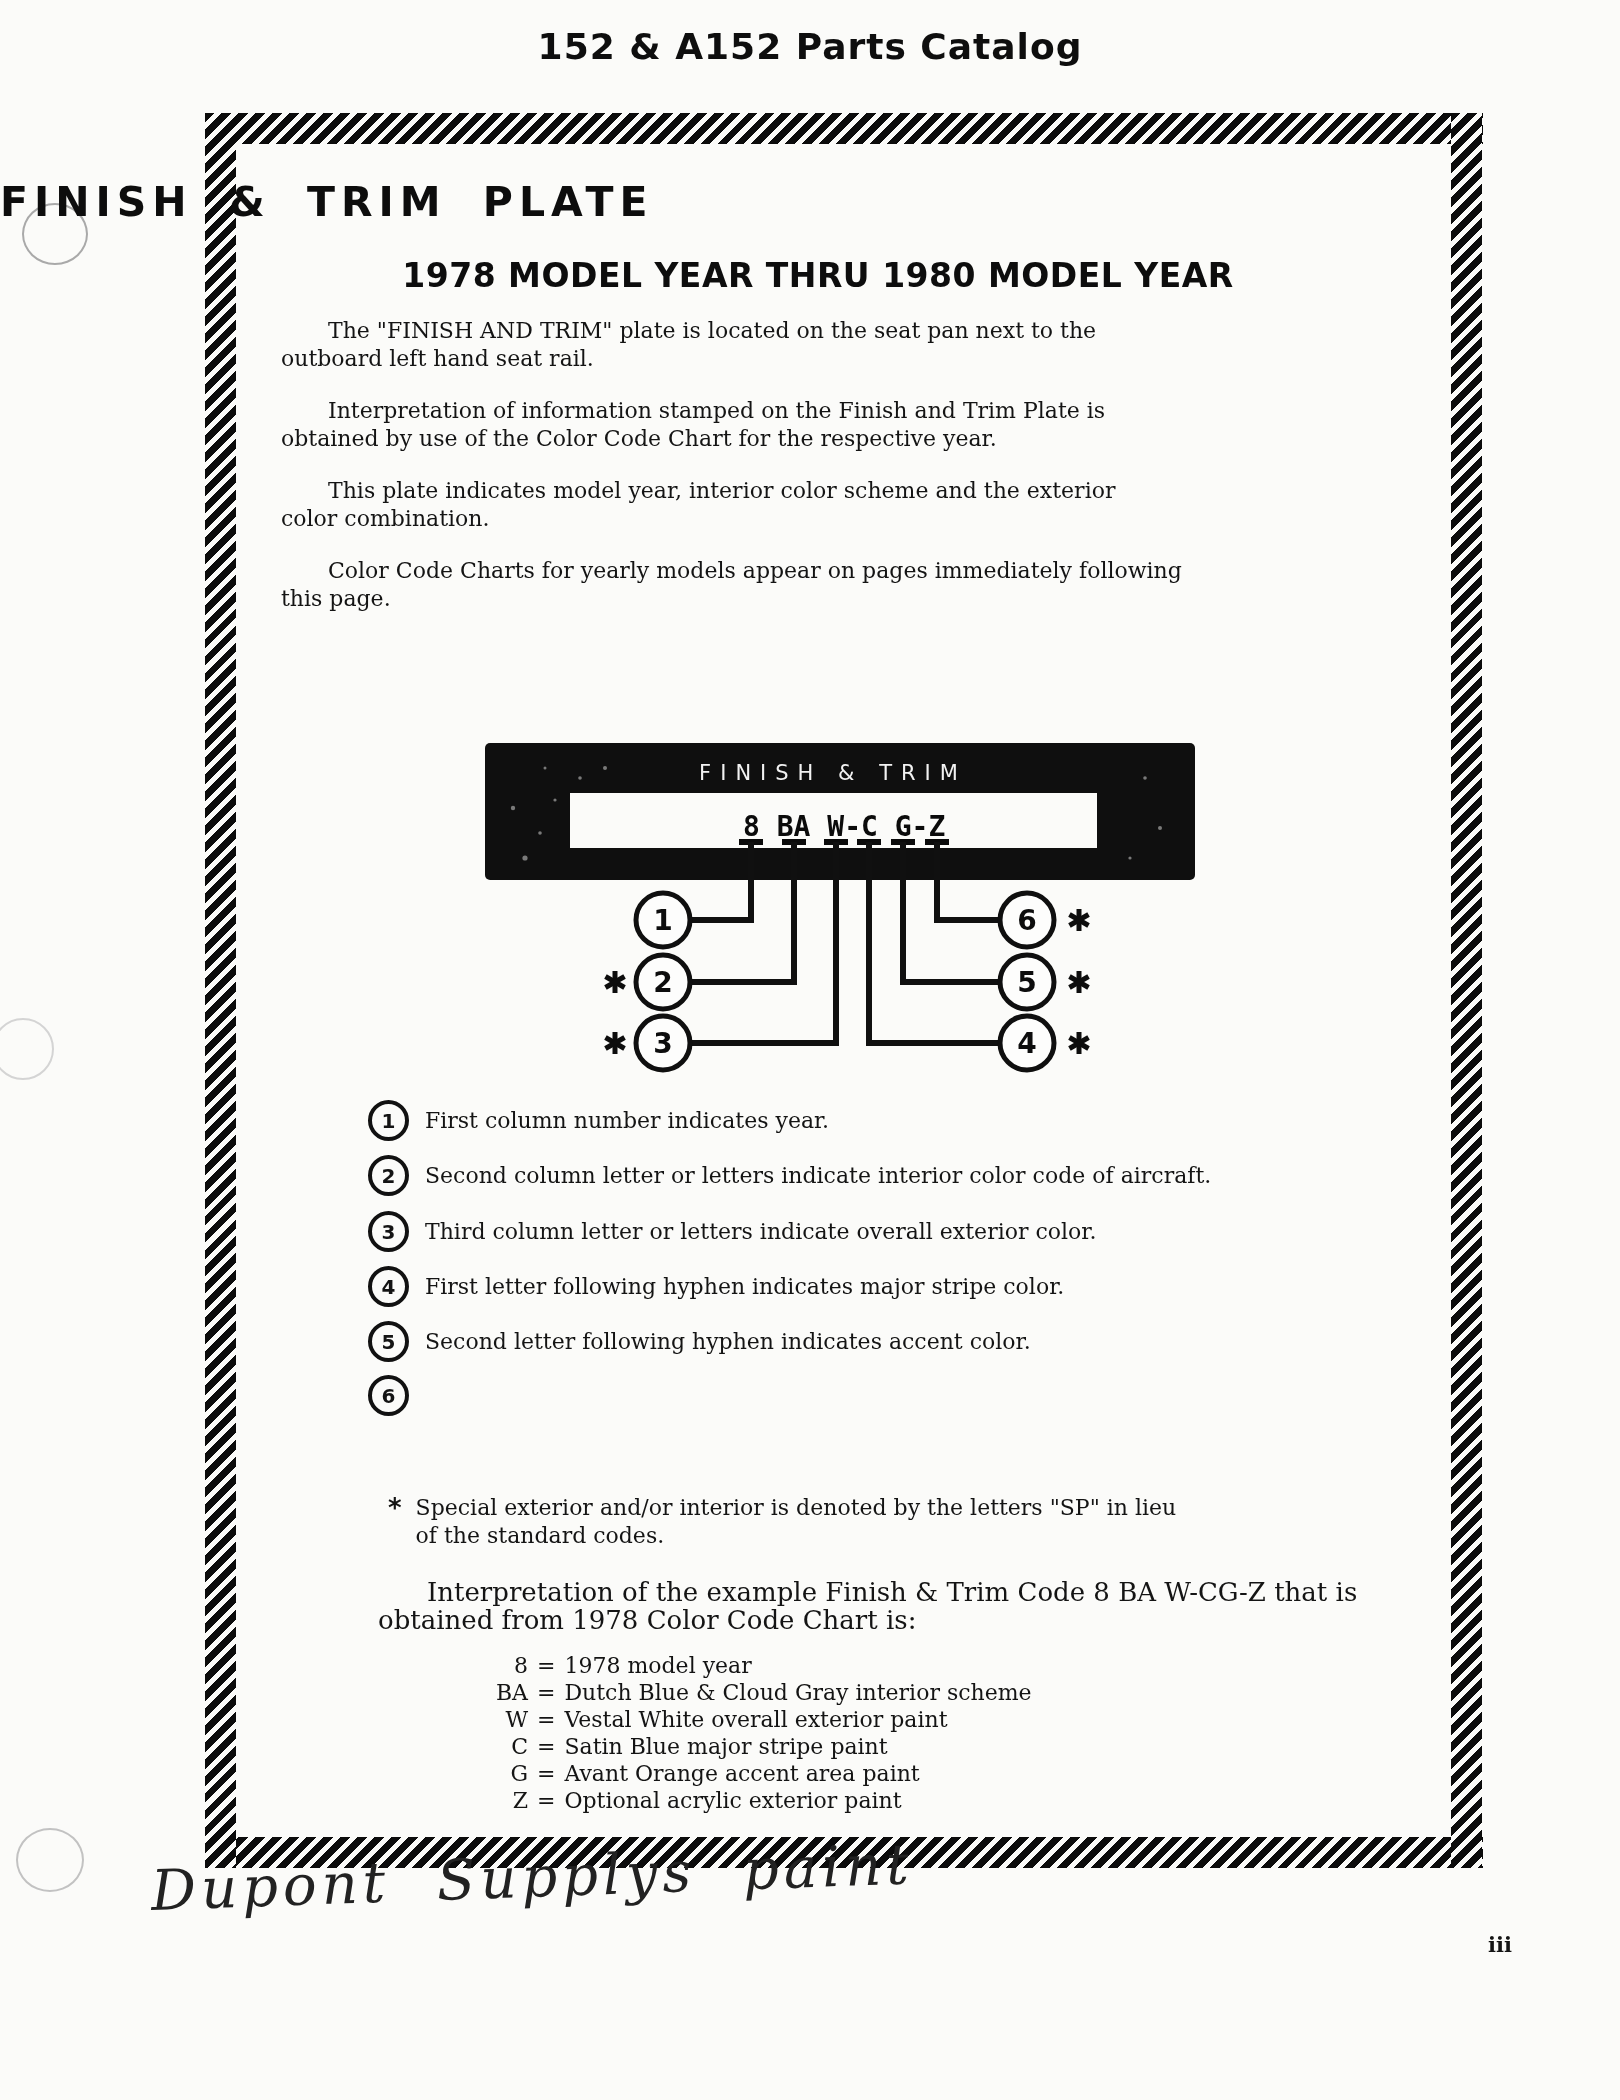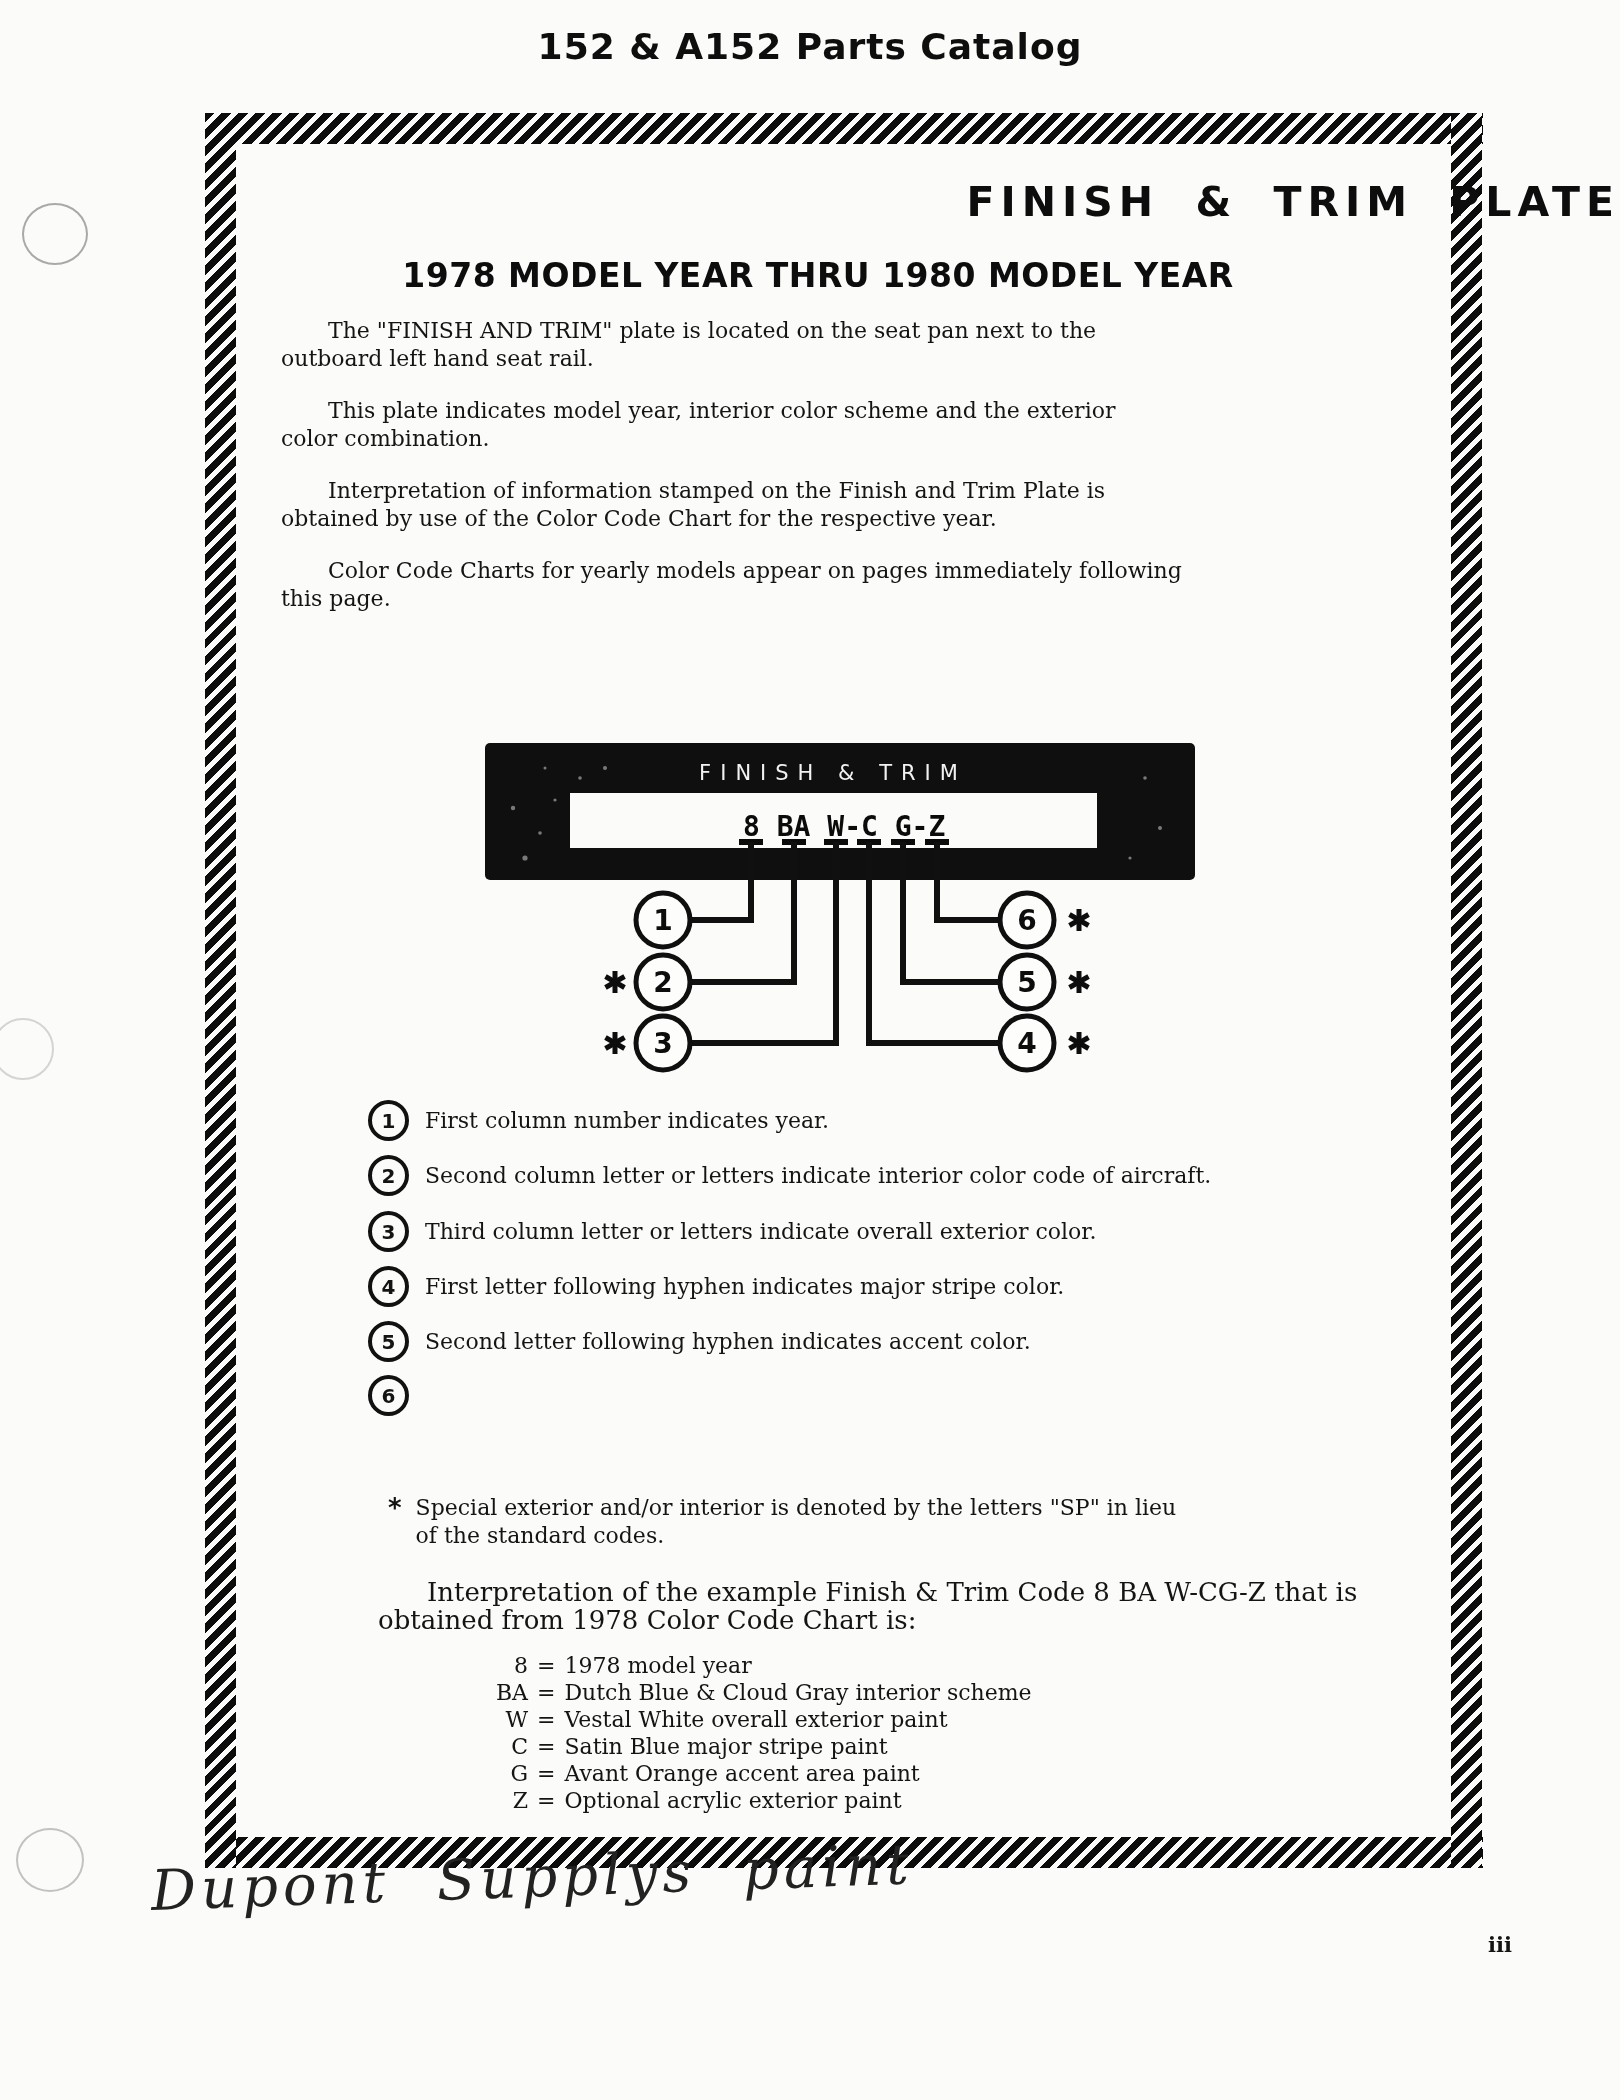--- a/index.html
+++ b/index.html
@@ -14,21 +14,21 @@
   .band-right{left:1451px;top:113px;width:31px;height:1755px;}
 
   
   .hole{position:absolute;border-radius:50%;}
   .hole-top{left:22px;top:203px;width:62px;height:58px;border:2px solid #a9a9a9;}
   .hole-mid{left:-8px;top:1018px;width:58px;height:58px;border:2px solid #d4d4d4;}
   .hole-bottom{left:16px;top:1828px;width:64px;height:60px;border:2px solid #c2c2c2;}
 
   .header-title{position:absolute;top:26px;left:0;width:100%;margin:0;text-align:center;
     font-family:"DejaVu Sans",sans-serif;font-weight:bold;font-size:36px;letter-spacing:1px;color:#0e0e0e;}
-  .main-title{position:absolute;top:178px;left:0;width:100%;margin:0;text-align:right;
+  .main-title{position:absolute;top:178px;left:0;width:100%;margin:0;text-align:left;
     font-family:"DejaVu Sans",sans-serif;font-weight:bold;font-size:41px;letter-spacing:6px;word-spacing:16px;color:#0d0d0d;}
   .subtitle{position:absolute;top:248px;left:0;width:100%;margin:8px;text-align:center;
     font-family:"DejaVu Sans",sans-serif;font-weight:bold;font-size:33px;letter-spacing:0.5px;color:#0d0d0d;}
 
   .body-copy{position:absolute;left:281px;top:317px;width:1140px;font-size:22px;line-height:28px;}
   .para{white-space:pre-line;text-indent:47px;margin:0 0 24px 0;}
 
   .plate-diagram{position:absolute;left:485px;top:738px;}
   .plate-label{font-family:"DejaVu Sans",sans-serif;font-size:21px;letter-spacing:9px;fill:#f2f2f2;}
   .plate-code{font-family:"DejaVu Sans Mono",monospace;font-weight:bold;font-size:28px;fill:#0b0b0b;}
@@ -76,24 +76,24 @@
   <div class="band band-bottom"></div>
   <div class="band band-left"></div>
   <div class="band band-right"></div>
 
   <h2 class="main-title">FINISH &amp; TRIM PLATE</h2>
   <h3 class="subtitle">1978 MODEL YEAR THRU 1980 MODEL YEAR</h3>
 
   <div class="body-copy">
     <p class="para">The "FINISH AND TRIM" plate is located on the seat pan next to the
 outboard left hand seat rail.</p>
+    <p class="para">Interpretation of information stamped on the Finish and Trim Plate is
+obtained by use of the Color Code Chart for the respective year.</p>
     <p class="para">This plate indicates model year, interior color scheme and the exterior
 color combination.</p>
-    <p class="para">Interpretation of information stamped on the Finish and Trim Plate is
-obtained by use of the Color Code Chart for the respective year.</p>
     <p class="para">Color Code Charts for yearly models appear on pages immediately following
 this page.</p>
   </div>
 
   <svg class="plate-diagram" width="710" height="380" viewBox="0 0 710 380" xmlns="http://www.w3.org/2000/svg">
     <rect x="0" y="5" width="710" height="137" rx="5" fill="#0f0f0f"></rect>
     <g fill="#fbfbf9" opacity="0.45">
       <circle cx="28" cy="70" r="2.2"></circle>
         <circle cx="55" cy="95" r="1.8"></circle>
       <circle cx="40" cy="120" r="2.6"></circle>

